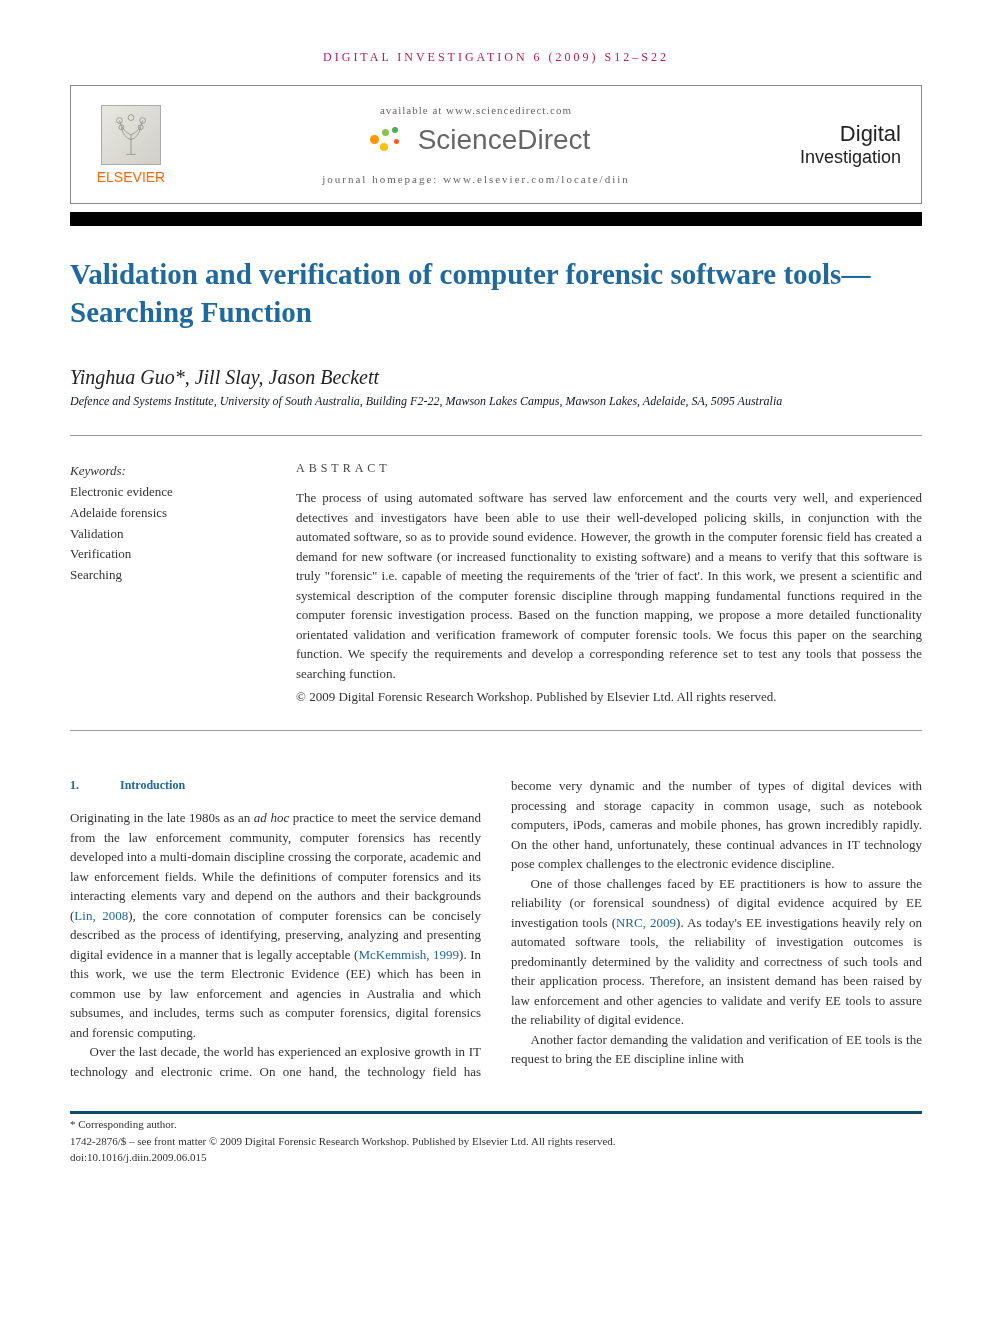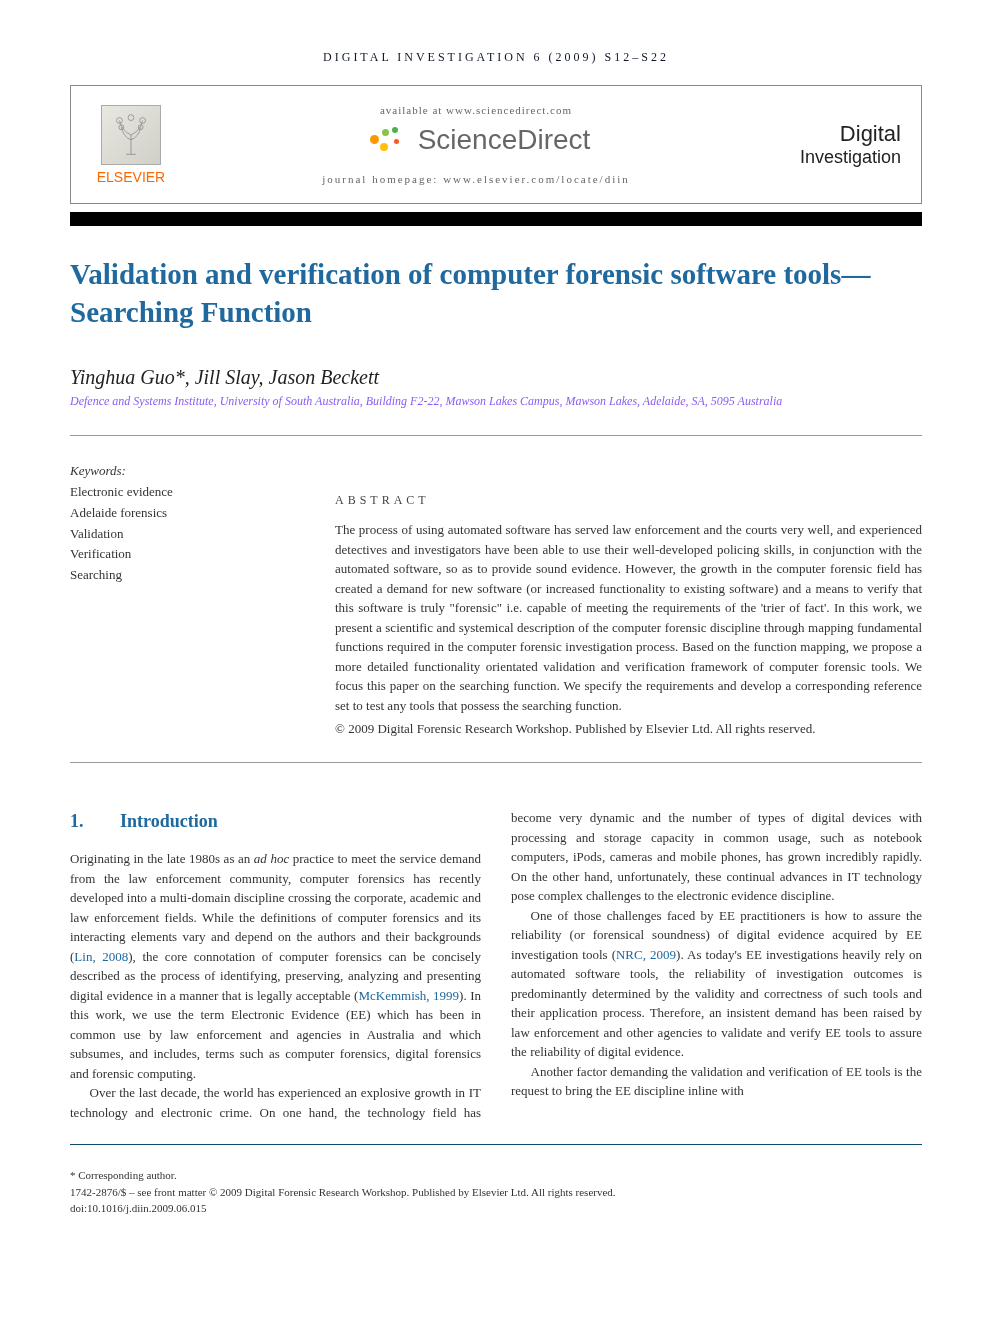--- a/index.html
+++ b/index.html
@@ -8,21 +8,21 @@
       background: #fff;
       width: 992px;
       margin: 0 auto;
       padding: 50px 70px;
       color: #333;
     }
     .header-line {
       text-align: center;
       font-size: 12px;
       letter-spacing: 3px;
-      color: #0f172a;
+      color: #be185d;
       font-variant: small-caps;
       margin-bottom: 20px;
     }
     .header-box {
       border: 1px solid #888;
       padding: 18px 20px;
       position: relative;
       display: flex;
       align-items: center;
       justify-content: space-between;
@@ -111,46 +111,45 @@
     .authors {
       font-size: 20px;
       font-style: italic;
       color: #222;
       font-family: Palatino, Georgia, serif;
       margin-bottom: 4px;
     }
     .affiliation {
       font-size: 12px;
       font-style: italic;
-      color: #8b5cf6;
+      color: #0f172a;
       margin-bottom: 25px;
       line-height: 1.4;
     }
     .divider {
       border: none;
       border-top: 1px solid #999;
       margin: 0;
     }
     .abstract-section {
       display: flex;
-      gap: 85px;
+      gap: 46px;
       padding: 25px 0;
     }
     .keywords-col {
       width: 180px;
       flex-shrink: 0;
       font-size: 13px;
       line-height: 1.6;
     }
     .keywords-col .kw-heading {
       font-style: italic;
     }
     .abstract-col {
       flex: 1;
-      margin-top: 32px;
     }
     .abstract-heading {
       font-size: 12px;
       letter-spacing: 4px;
       color: #444;
       margin-bottom: 12px;
     }
     .abstract-text {
       font-size: 13px;
       line-height: 1.5;
@@ -165,40 +164,40 @@
       column-count: 2;
       column-gap: 30px;
       font-size: 13px;
       line-height: 1.5;
       text-align: justify;
     }
     .section-heading {
       font-weight: bold;
       color: #20699e;
       margin-bottom: 14px;
-      font-size: 18px;
+      font-size: 12px;
     }
     .section-num {
       display: inline-block;
       width: 50px;
     }
     .body-para {
       text-indent: 1.5em;
       margin-bottom: 0;
     }
     .body-para.first {
       text-indent: 0;
     }
     .citation {
       color: #20699e;
     }
     .footer {
-      margin-top: 22px;
-      border-top: 1px solid #0c4a6e;
-      padding-top: 22px;
+      margin-top: 30px;
+      border-top: 3px solid #0c4a6e;
+      padding-top: 2px;
       font-size: 11px;
       line-height: 1.5;
     }
     .footer .email-link {
       color: #20699e;
     }
   </style>
 </head>
 <body>
 

